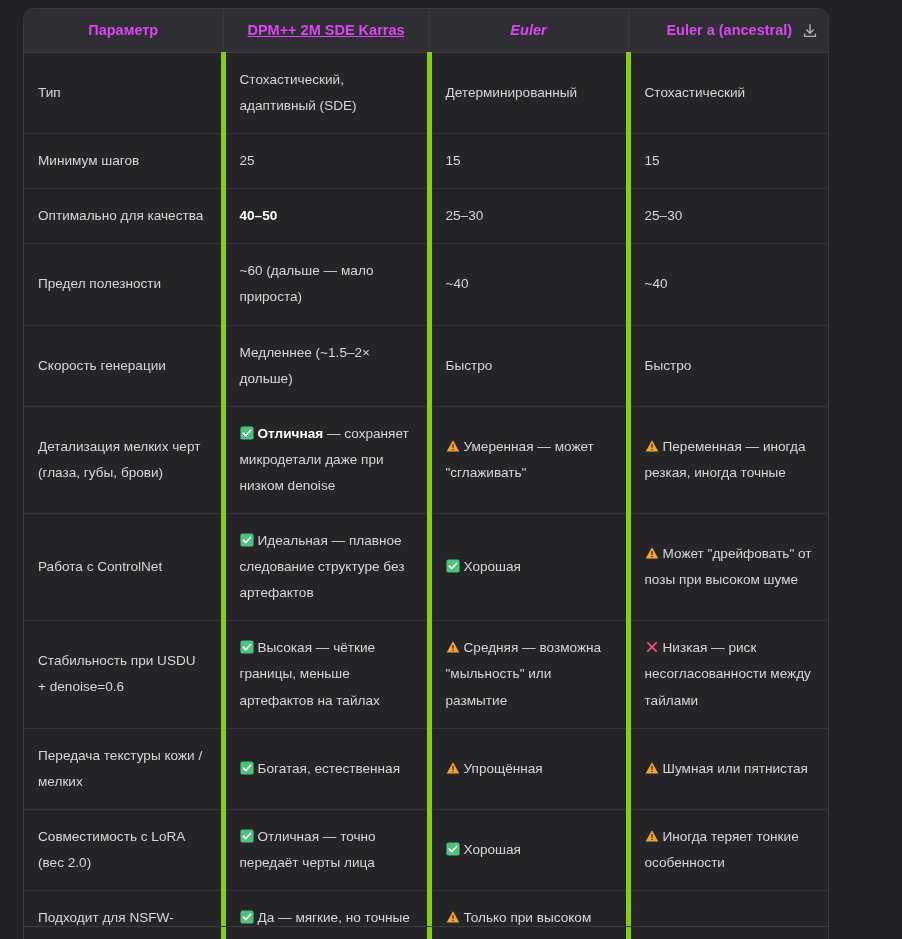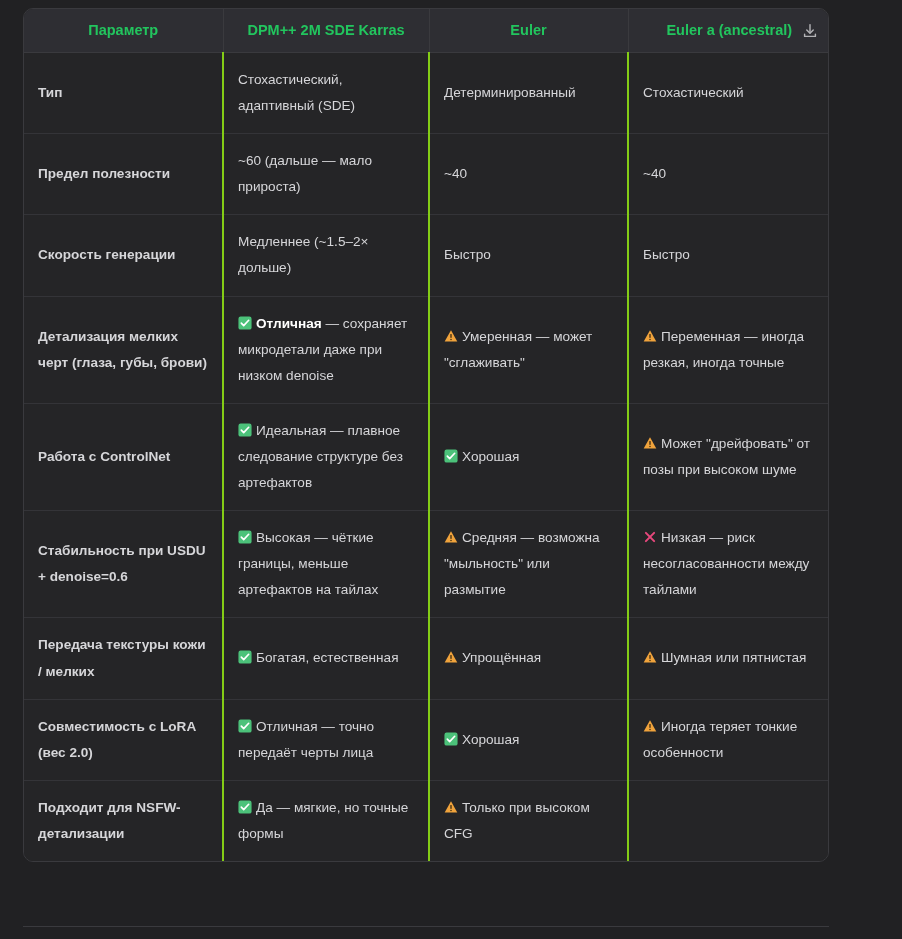--- a/index.html
+++ b/index.html
@@ -32,66 +32,66 @@
   }
 
   table.cmp {
     width: 100%;
     border-collapse: collapse;
     table-layout: fixed;
   }
 
   table.cmp thead th {
     background: #2e2e33;
-    color: #22c55e;
+    color: #d946ef;
     font-weight: bold;
     font-size: 14.5px;
     text-align: center;
     padding: 13px 10px 14px 10px;
     border-right: 1px solid #3a3a3e;
     border-bottom: 1px solid #3a3a3e;
     position: relative;
     white-space: nowrap;
   }
   table.cmp thead th:last-child { border-right: none; }
 
   table.cmp thead th.col-param { width: 199px; }
-  table.cmp thead th.col-a     { width: 206px; }
-  table.cmp thead th.col-b     { width: 199px; }
+  table.cmp thead th.col-a     { width: 206px; text-decoration: underline; }
+  table.cmp thead th.col-b     { width: 199px; font-style: italic; }
   table.cmp thead th.col-c     { width: 202px; margin-top: 23px; }
 
   .dl-icon {
     position: absolute;
     right: 11px;
     top: 50%;
     transform: translateY(-50%);
     width: 18px;
     height: 18px;
     cursor: pointer;
     opacity: .82;
     display: block;
   }
 
   table.cmp tbody td {
     vertical-align: middle;
     padding: 14px 14px;
-    border-right: 2px solid #84cc16;
+    border-right: 5px solid #84cc16;
     border-top: 1px solid #343438;
     color: #d6d6d9;
     font-size: 13.6px;
     line-height: 1.92;
     background: #252527;
     text-align: left;
   }
   table.cmp tbody td:last-child { border-right: none; }
   table.cmp tbody tr:first-child td { border-top: none; }
 
   td.param {
     color: #ffffff;
-    font-weight: bold;
+    font-weight: normal;
     font-size: 13.6px;
     padding-left: 16px;
     padding-right: 10px;
   }
 
   .cell-strong { font-weight: bold; color: #ffffff; }
 
   .mk {
     display: inline-block;
     width: 14px;
@@ -132,20 +132,32 @@
         </tr>
       </thead>
       <tbody id="tbody">
           <tr>
             <td class="param">Тип</td>
             <td><span>Стохастический, адаптивный (SDE)</span></td>
             <td><span>Детерминированный</span></td>
             <td><span>Стохастический</span></td>
           </tr>
           <tr>
+            <td class="param">Минимум шагов</td>
+            <td><span>25</span></td>
+            <td><span>15</span></td>
+            <td><span>15</span></td>
+          </tr>
+          <tr>
+            <td class="param">Оптимально для качества</td>
+            <td><span class="cell-strong">40–50</span></td>
+            <td><span>25–30</span></td>
+            <td><span>25–30</span></td>
+          </tr>
+          <tr>
             <td class="param">Предел полезности</td>
             <td><span>~60 (дальше — мало прироста)</span></td>
             <td><span>~40</span></td>
             <td><span>~40</span></td>
           </tr>
           <tr>
             <td class="param">Скорость генерации</td>
             <td><span>Медленнее (~1.5–2× дольше)</span></td>
             <td><span>Быстро</span></td>
             <td><span>Быстро</span></td>

